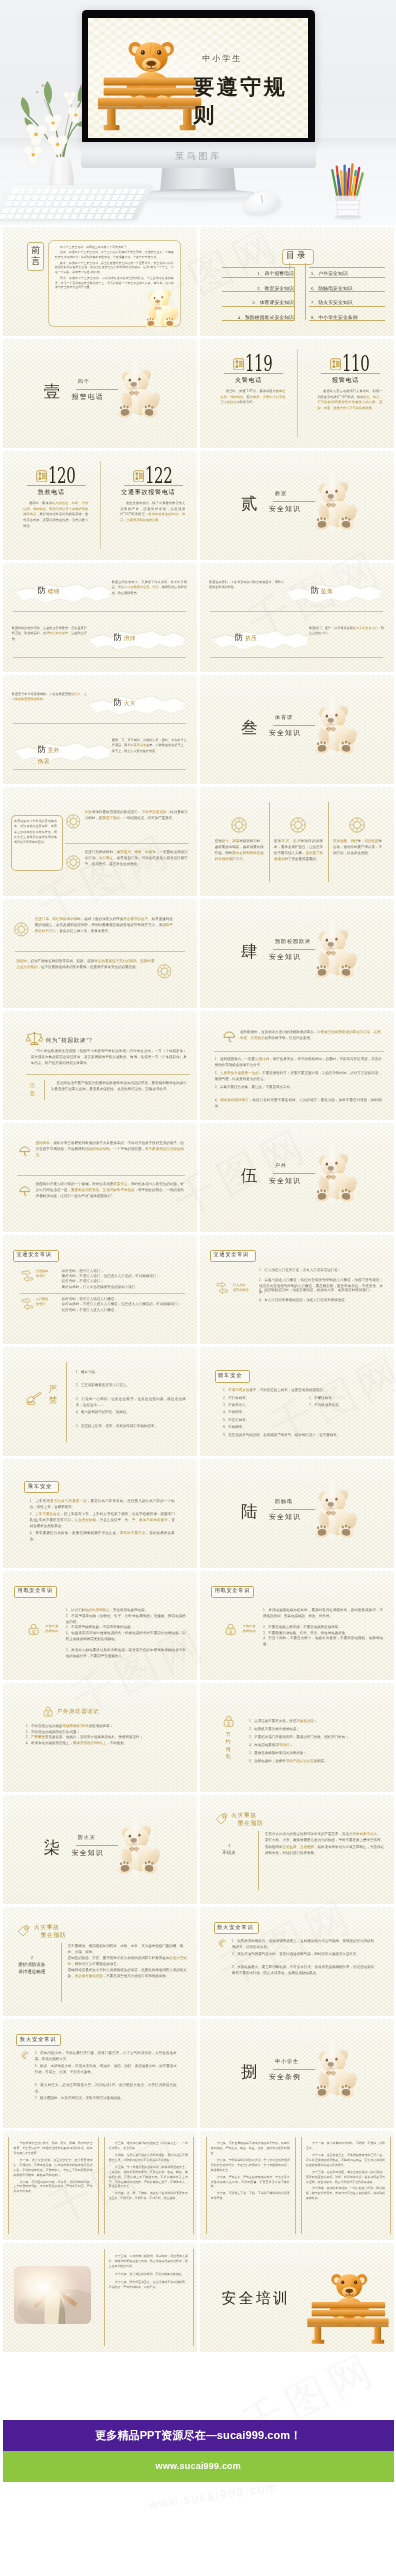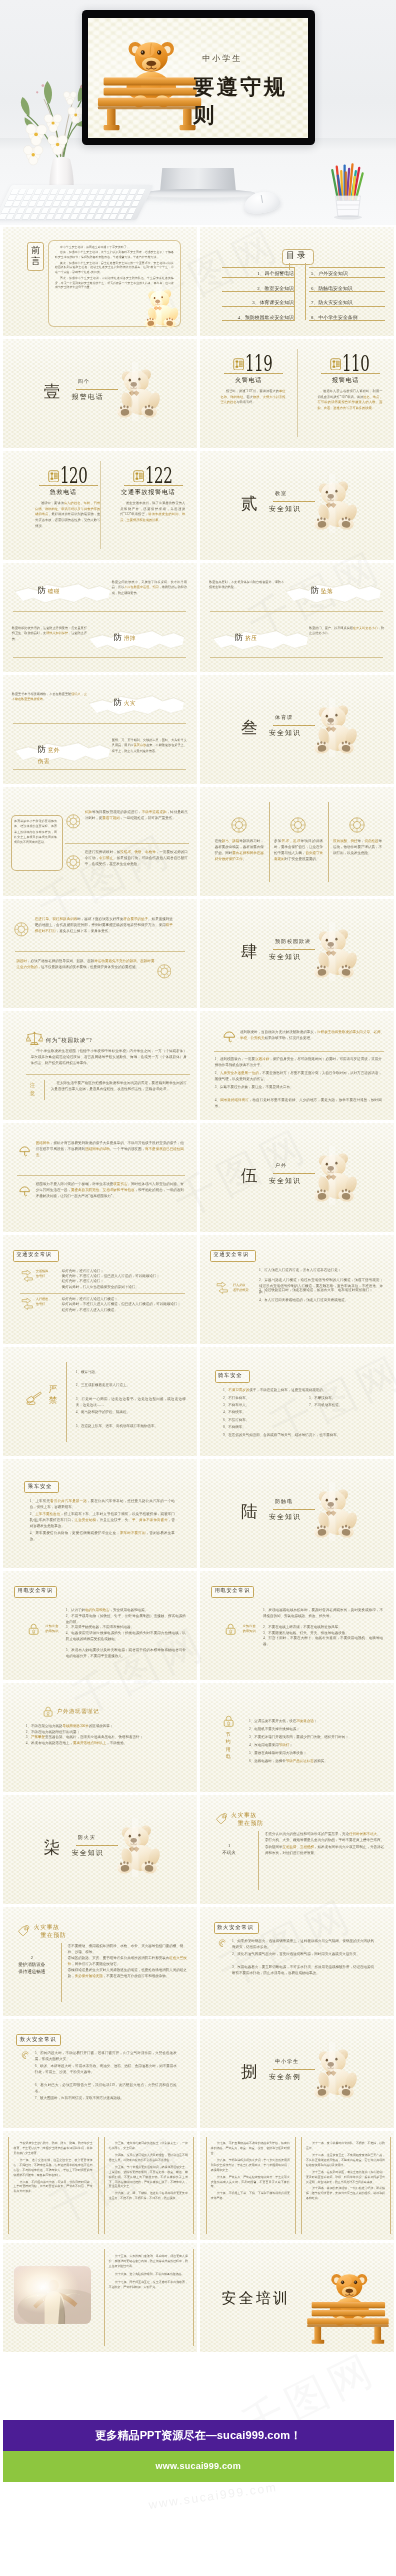--- a/index.html
+++ b/index.html
@@ -289,20 +289,23 @@
           <g fill="#9f5c0d" opacity=".3">
             <rect x="24" y="105" width="164" height="2.8"></rect>
               <rect x="24" y="123" width="164" height="2.8"></rect>
           </g>
         </svg>
 
         <div class="cov-sub">中小学生</div>
         <div class="cov-title">要遵守规则</div>
         <div class="cov-rule"></div>
       </div>
+    </div>
+    <div class="mchin">
+      <div class="mbrand">菜鸟图库</div>
     </div>
     <div class="mneck"></div>
     <div class="mshadow"></div>
     <div class="mbase"></div>
 
     <div class="kbd" id="kbd">
         <i style="left:3.4px;top:4px;width:6.2px;height:4.5px"></i>
         <i style="left:11.3px;top:4px;width:6.2px;height:4.5px"></i>
         <i style="left:19px;top:4px;width:6.2px;height:4.5px"></i>
         <i style="left:27px;top:4px;width:6.2px;height:4.5px"></i>
@@ -610,21 +613,21 @@
             <div class="ph-num" style="left:45px;top:13.6px;width:51px">110</div>
             <div class="ph-rule" style="left:24px;top:34px;width:59px"></div>
             <div class="ph-lbl" style="left:0;top:37px">报警电话</div>
             <div class="ph-tx" style="left:20.4px;top:50px;width:65px">遭遇坏人袭击或发现有人盗窃时，利用一切机会及时拨打“110”电话。讲清<span class="g">姓名、地点</span><span class="g">，有可能的话简要报告犯罪嫌疑人的人数、面貌、衣着、逃逸方向等尽可能多的线索。</span></div>
           </div>
           <div class="ph-sep" style="left:97px;top:10.2px;height:88px"></div>
         </div>
       </div>
       <div class="row">
         <div class="slide weave l">
-          <div class="ph" style="left:12px">
+          <div class="ph" style="left:0px">
             <svg style="position:absolute;left:33px;top:18.7px;width:11.3px;height:12.7px" viewBox="0 0 32 36">
               <rect x="2" y="2" width="28" height="32" rx="5" fill="none" stroke="#b58f2a" stroke-width="2.2"></rect>
               <path d="M8.4 7.4 h5.4 a1.2 1.2 0 0 1 1.2 1.2 v2.8 a1.2 1.2 0 0 1 -1.2 1.2 h-1.5 v9.6 h1.5 a1.2 1.2 0 0 1 1.2 1.2 v2.8 a1.2 1.2 0 0 1 -1.2 1.2 h-5.4 a1.2 1.2 0 0 1 -1.2 -1.2 v-2.8 a1.2 1.2 0 0 1 1.2 -1.2 h1.5 v-9.6 h-1.5 a1.2 1.2 0 0 1 -1.2 -1.2 v-2.8 a1.2 1.2 0 0 1 1.2 -1.2 Z" fill="#bd9730"></path>
               <g stroke="#bd9730" stroke-width="1.6">
                 <line x1="17.6" y1="9.2" x2="27" y2="9.2"></line>
                 <line x1="17.6" y1="14.2" x2="27" y2="14.2"></line>
                 <line x1="17.6" y1="19.2" x2="27" y2="19.2"></line>
                 <line x1="17.6" y1="24.2" x2="27" y2="24.2"></line>
                 <line x1="18.6" y1="8.2" x2="18.6" y2="25.2"></line>
                 <line x1="22.3" y1="8.2" x2="22.3" y2="25.2"></line>

